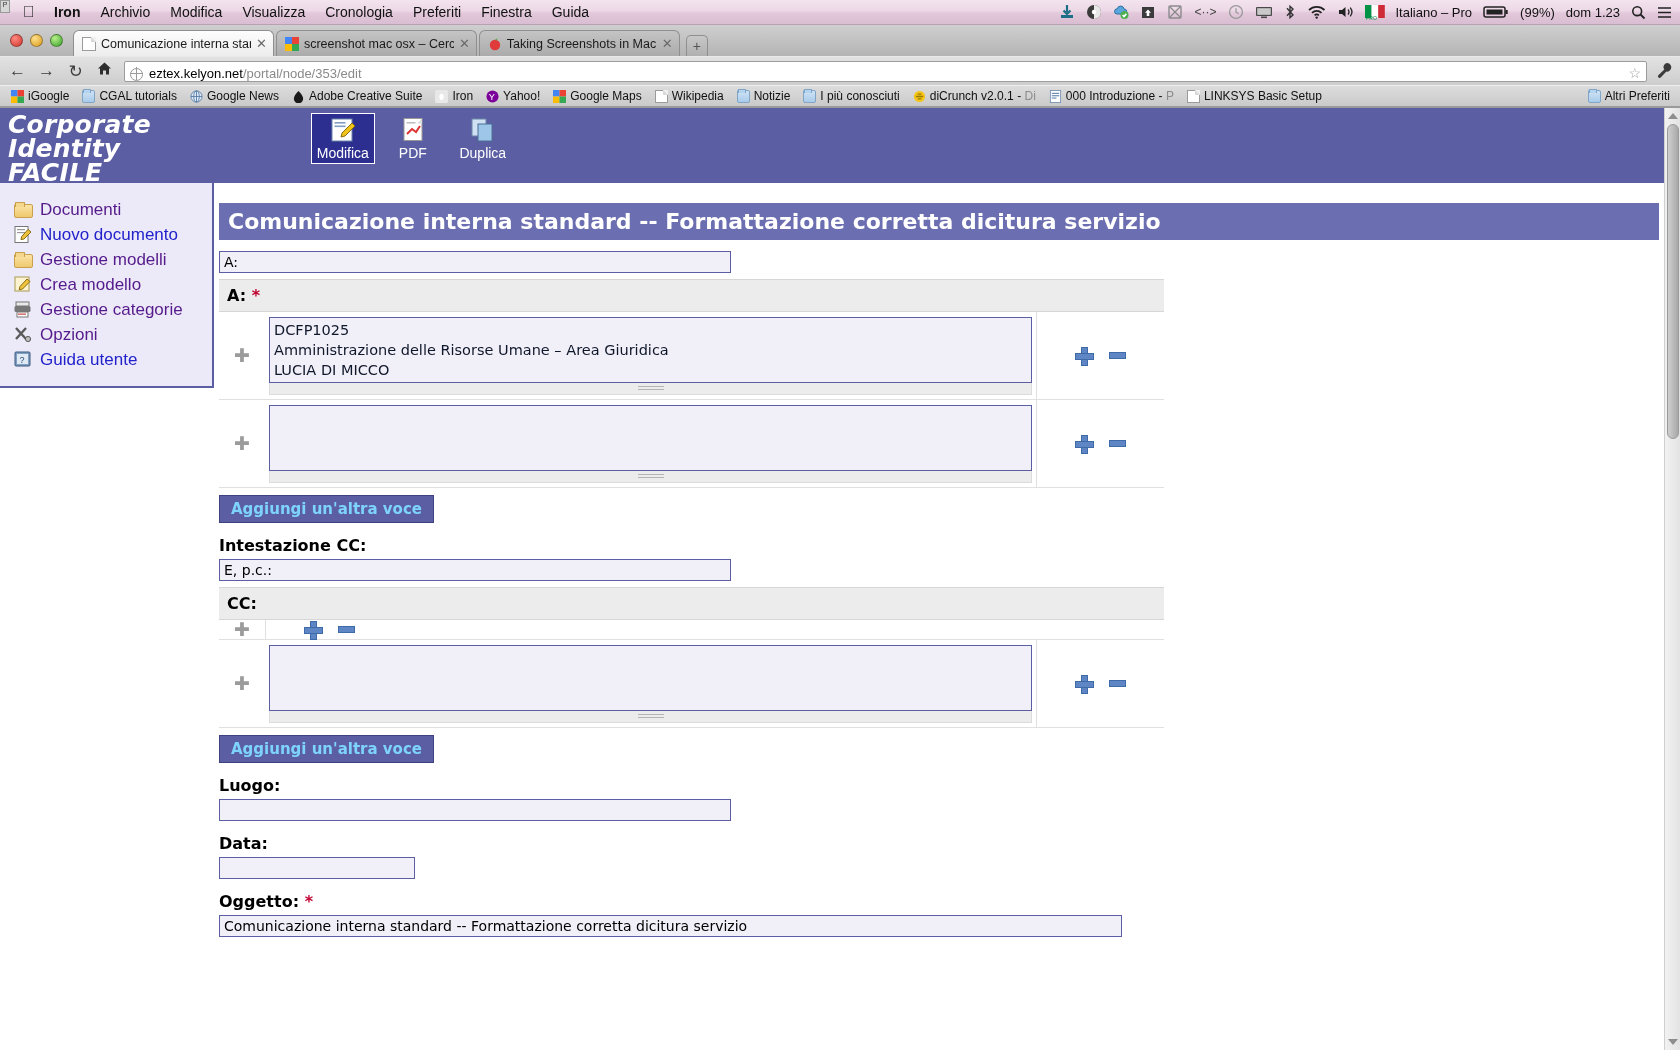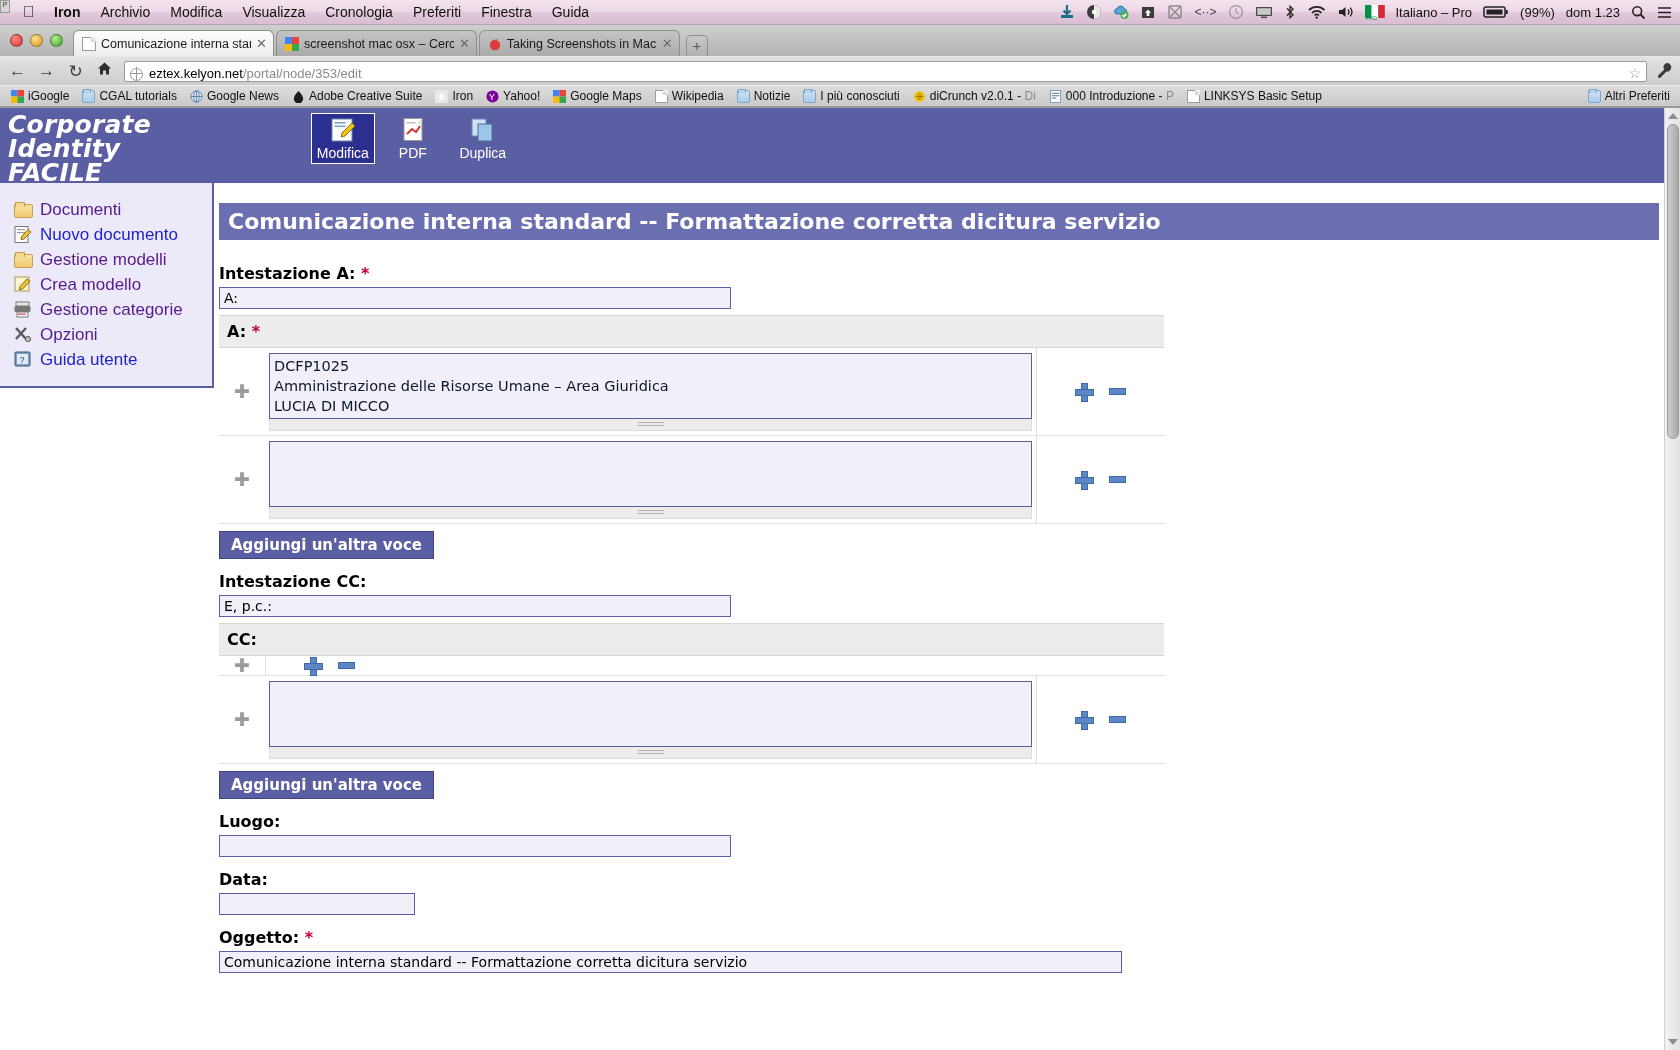--- a/index.html
+++ b/index.html
@@ -164,21 +164,21 @@
   .ta-grip { height: 12px; background: #ececec; border: 1px solid #dcdcdc; border-top:none;
     display:flex; align-items:center; justify-content:center;}
   .grip-lines { width: 26px; height: 6px;
     background: repeating-linear-gradient(to bottom,#b4b4b4 0 1px,transparent 1px 3px); }
   .icon-plus { width:17px; height:17px; position:relative; }
   .icon-plus:before,.icon-plus:after{content:"";position:absolute;background:#5f86c4;border:1px solid #3f6aa8;}
   .icon-plus:before{left:6px;top:0;width:5px;height:17px;}
   .icon-plus:after{left:0;top:6px;width:17px;height:5px;}
   .icon-minus { width:17px;height:7px;background:#5f86c4;border:1px solid #3f6aa8;}
   .addbtn {
-    margin-top: 7px; background: #5b5ea3; color: #ffffff; font-weight: bold; font-size: 15px;
+    margin-top: 7px; background: #5b5ea3; color: #7dd3fc; font-weight: bold; font-size: 15px;
     border: 1px solid #3f4280; padding: 4px 11px; display:inline-block;
     font-family: "DejaVu Sans", sans-serif;
   }
 </style>
 </head>
 <body>
 
 <div class="menubar">
   <div class="mb-corner">P</div>
   <div class="apple" style="margin-left:14px;"></div>
@@ -546,24 +546,20 @@
     </div>
   </div>
 
   <div class="content">
 
     <div class="pagetitle">Comunicazione interna standard -- Formattazione corretta dicitura servizio</div>
 
     <div class="form">
 
       
-      <div class="flabel">
-        <span>Intestazione A:</span>
-        <span class="req">*</span>
-      </div>
       <div class="tin w-med">A:</div>
 
       
       <div class="tablewrap">
         <div class="tbl-head">
           <span>A:</span>
           <span class="req">*</span>
         </div>
 
         <div class="trow">

